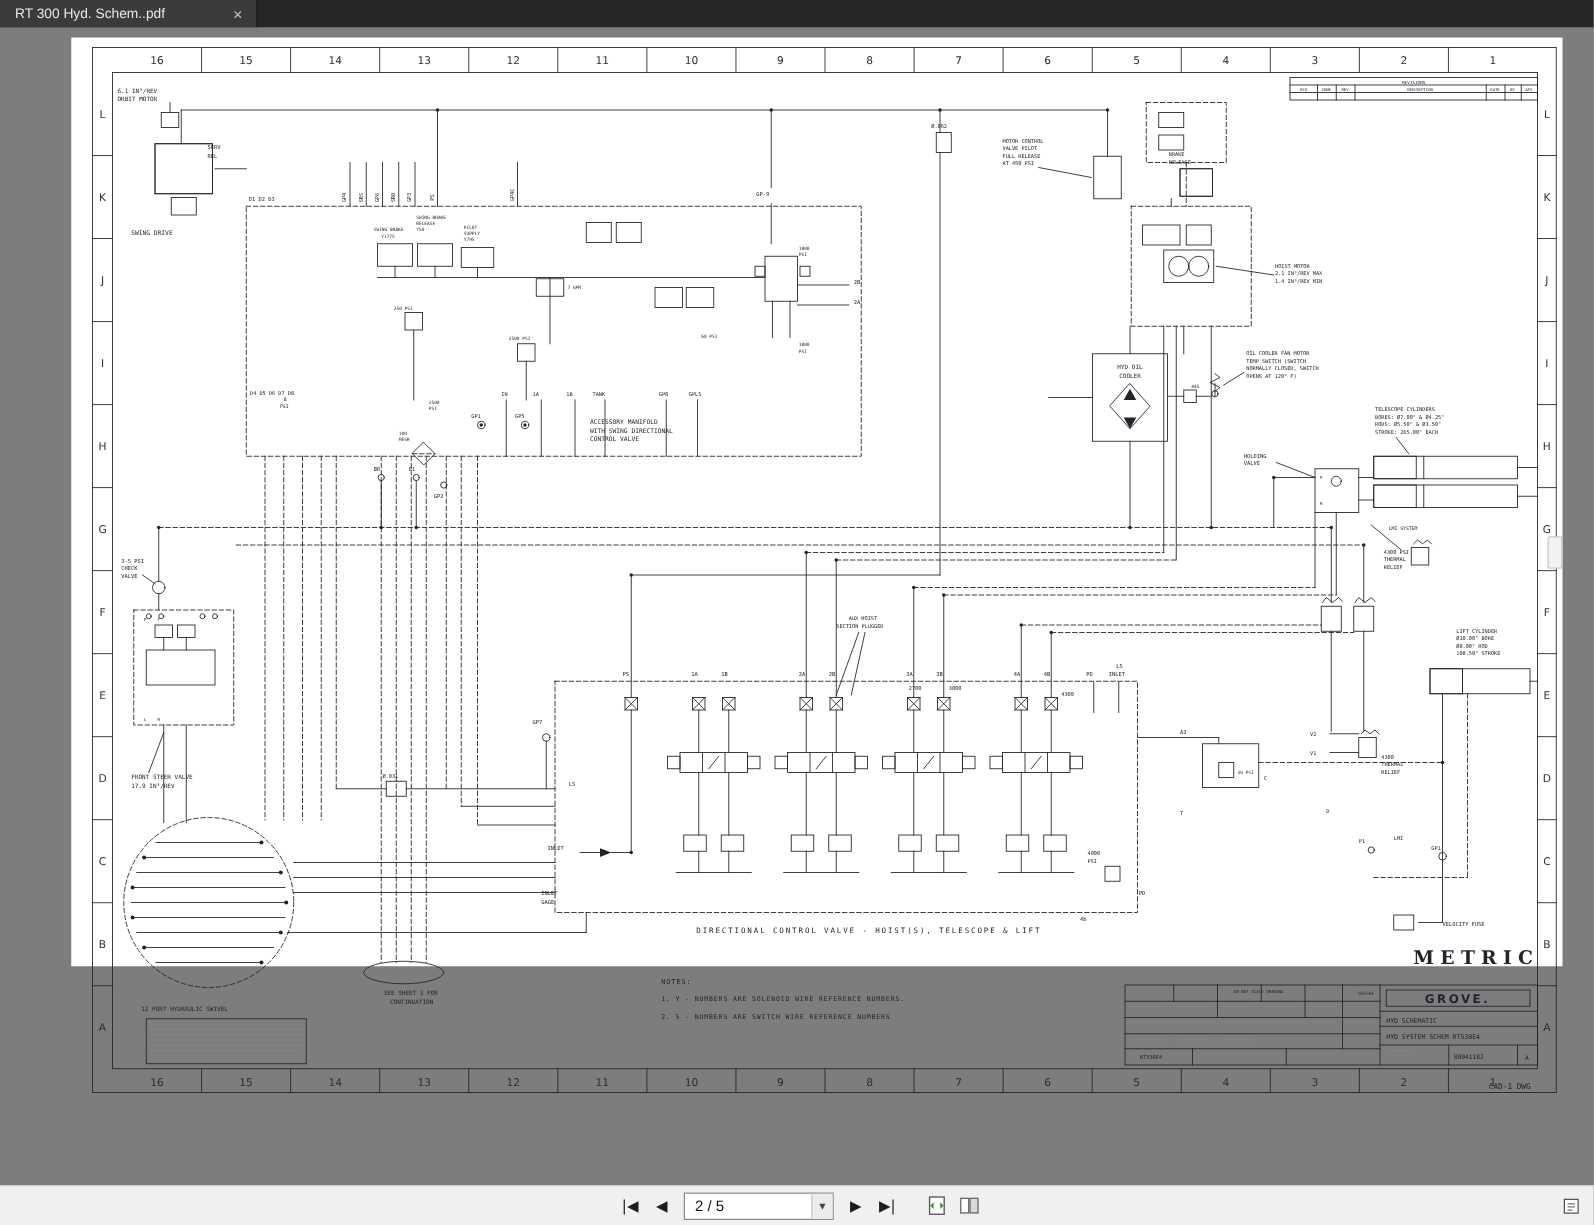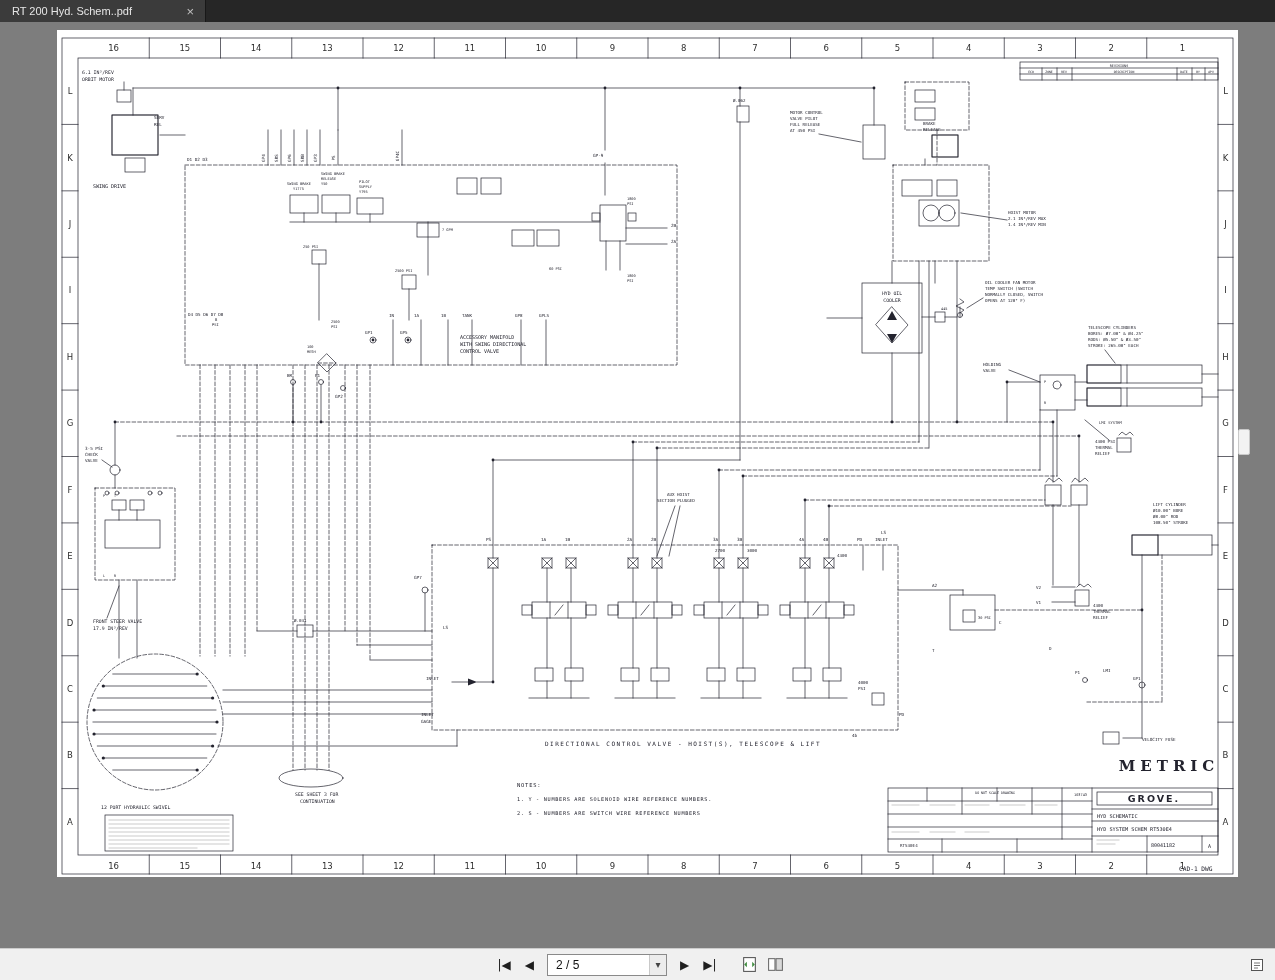--- a/index.html
+++ b/index.html
@@ -2,21 +2,21 @@
 <html><head>
 <meta charset="utf-8">
 <style>
   html,body{margin:0;padding:0;}
   body{width:1275px;height:980px;overflow:hidden;background:#7d7d7d;font-family:"Liberation Sans",sans-serif;}
   .tabbar{height:22px;background:#262626;display:flex;align-items:stretch;}
   .tab{display:flex;align-items:center;background:#3b3b3b;color:#e6e6e6;font-size:11px;padding:0 8px 0 12px;width:185px;border-right:1px solid #181818;}
   .tab-title{flex:1;white-space:nowrap;overflow:hidden;}
   .tab-close{color:#c0c0c0;font-size:13px;line-height:1;padding:0 3px;cursor:default;}
   .viewer{position:relative;height:926px;background:#7d7d7d;overflow:hidden;}
-  .page{position:absolute;left:57px;top:8px;width:1181px;height:847px;background:#ffffff;}
+  .page{position:absolute;left:57px;top:8px;width:1181px;height:743px;background:#ffffff;padding-left:12px;}
   #schematic{display:block;width:1181px;height:847px;}
   .ln{fill:none;stroke:#23232e;stroke-width:.7;stroke-linecap:square;}
   .dash{stroke-dasharray:3.5 2.2;}
   .thin{stroke:#8d8d8d;stroke-width:.45;}
   .dot{fill:#23232e;stroke:none;}
   .fillshape{fill:#23232e;stroke:none;}
   #schematic text{fill:#23232e;font-family:"DejaVu Sans Mono",monospace;}
   #schematic text.zl{font-family:"DejaVu Sans",sans-serif;font-size:8.5px;fill:#2e2e2e;}
   #schematic text.serif{font-family:"DejaVu Serif",serif;font-weight:bold;}
   #schematic text.bold{font-family:"DejaVu Sans",sans-serif;font-weight:bold;}
@@ -29,21 +29,21 @@
   .caret{width:16px;color:#444;border-left:1px solid #c9c9c9;font-size:10px;display:flex;align-items:center;justify-content:center;background:#ececec;}
   .viewbtns{display:flex;gap:7px;margin-left:16px;align-items:center;}
   .iconbtn{background:none;border:none;padding:1px;line-height:0;}
   .corner-btn{position:absolute;right:9px;top:50%;transform:translateY(-50%);background:none;border:none;padding:1px;line-height:0;}
 </style>
 </head>
 <body>
 
 <div class="tabbar">
   <div class="tab">
-    <span class="tab-title">RT 200 Hyd. Schem..pdf</span>
+    <span class="tab-title">RT 300 Hyd. Schem..pdf</span>
     <span class="tab-close">×</span>
   </div>
 </div>
 
 <div class="viewer">
   <div class="page">
     <svg id="schematic" viewBox="0 0 1181 847">
       <defs>
         <pattern id="hatch" width="4" height="4" patternUnits="userSpaceOnUse" patternTransform="rotate(45)">
           <line x1="0" y1="0" x2="0" y2="4" stroke="#23232e" stroke-width="0.6"></line>

